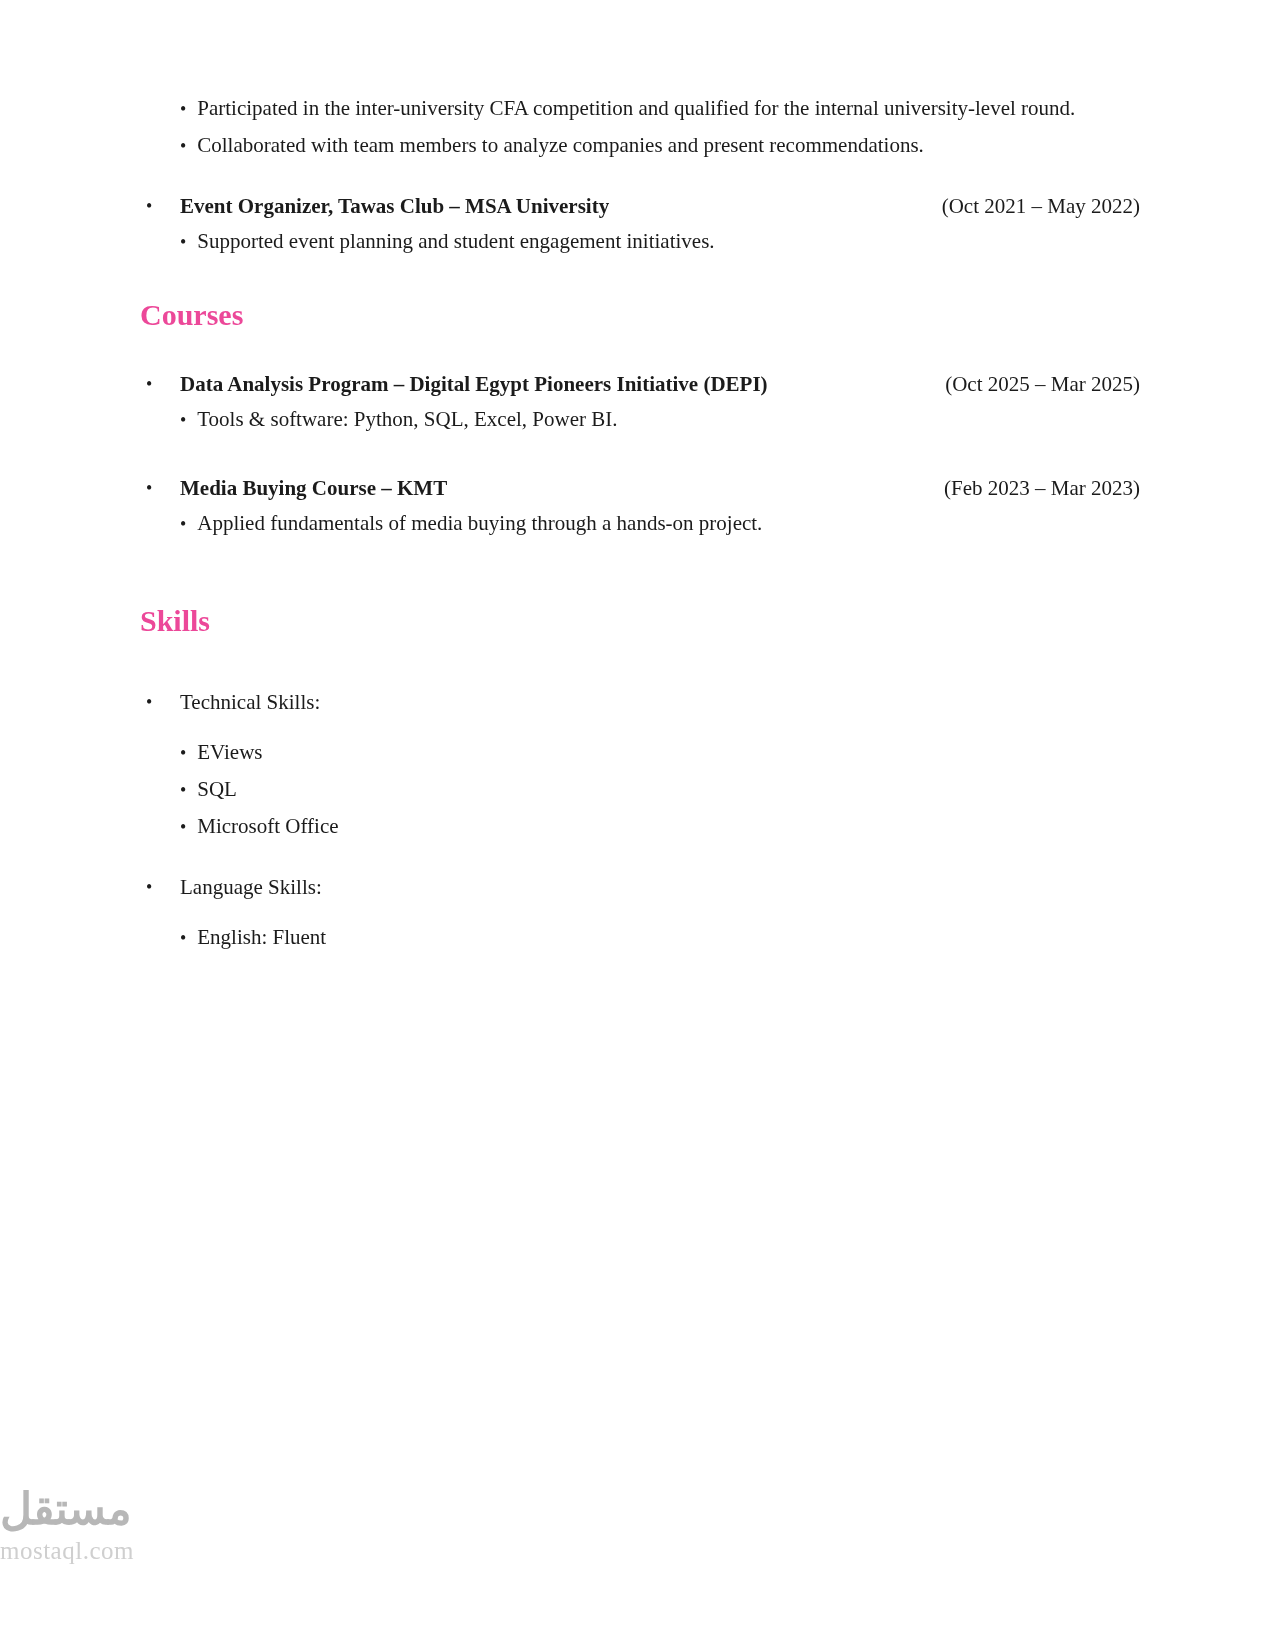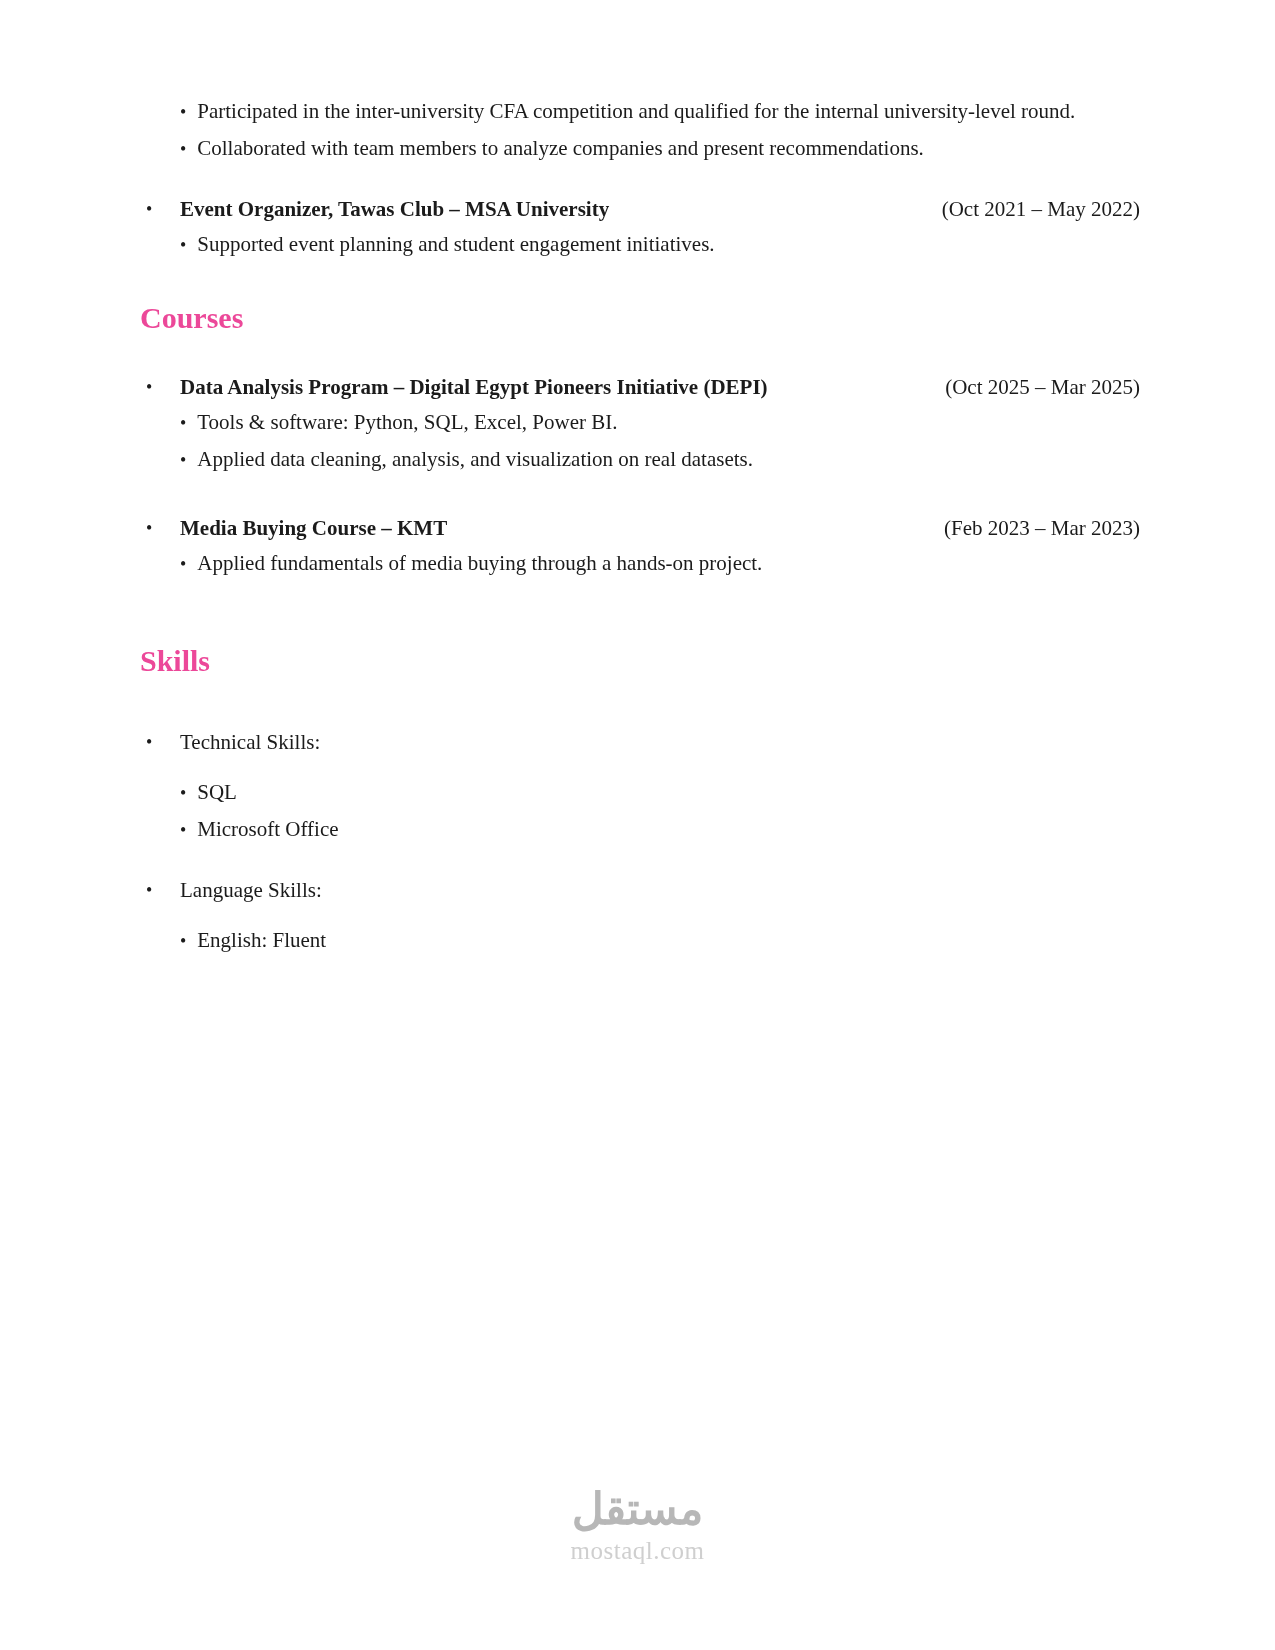--- a/index.html
+++ b/index.html
@@ -9,21 +9,21 @@
     height: 1650px;
     margin: 0 auto;
     background: #ffffff;
     position: relative;
     font-family: "Liberation Serif", serif;
     font-size: 21px;
     line-height: 32px;
     color: #1b1b1b;
     overflow: hidden;
   }
-  .content { padding: 47px 135px 0 140px; margin-top: 48px; }
+  .content { padding: 92px 135px 0 140px; }
 
   
   ul.sub-list { list-style: none; }
   ul.sub-list li { margin-bottom: 4px; }
   ul.sub-list li::before {
     content: "\2022";
     font-size: 0.85em;
     margin-right: 11px;
   }
 
@@ -69,21 +69,21 @@
   .skill-group-head { margin-bottom: 16px; }
   .skill-items { margin-top: 18px; margin-bottom: 16px; }
   .skill-items li { margin-bottom: 3px; }
   .skill-group + .skill-group { margin-top: 28px; }
 
   footer.watermark {
     position: absolute;
     left: 0;
     right: 0;
     bottom: 84px;
-    text-align: center;
+    text-align: left;
     user-select: none;
   }
   .wm-logo {
     font-size: 44px;
     line-height: 48px;
     font-weight: bold;
     color: #b7b7b7;
   }
   .wm-site {
     font-size: 25px;
@@ -118,21 +118,20 @@
     <h2 class="section-heading courses-heading">Courses</h2>
 
     <section class="entry course-entry">
       <div class="entry-head">
         <span class="bullet-l1">•</span>
         <span class="entry-title">Data Analysis Program – Digital Egypt Pioneers Initiative (DEPI)</span>
         <span class="entry-date">(Oct 2025 – Mar 2025)</span>
       </div>
       <ul class="sub-list indent-1">
         <li>Tools &amp; software: Python, SQL, Excel, Power BI.</li>
-        <li>Applied data cleaning, analysis, and visualization on real datasets.</li>
       </ul>
     </section>
 
     <section class="entry course-entry">
       <div class="entry-head">
         <span class="bullet-l1">•</span>
         <span class="entry-title">Media Buying Course – KMT</span>
         <span class="entry-date">(Feb 2023 – Mar 2023)</span>
       </div>
       <ul class="sub-list indent-1">
@@ -141,20 +140,21 @@
     </section>
 
     <h2 class="section-heading skills-heading">Skills</h2>
 
     <section class="skill-group">
       <div class="entry-head skill-group-head">
         <span class="bullet-l1">•</span>
         <span class="entry-title plain">Technical Skills:</span>
       </div>
       <ul class="sub-list indent-1 skill-items">
+        <li>EViews</li>
         <li>SQL</li>
         <li>Microsoft Office</li>
       </ul>
     </section>
 
     <section class="skill-group">
       <div class="entry-head skill-group-head">
         <span class="bullet-l1">•</span>
         <span class="entry-title plain">Language Skills:</span>
       </div>

